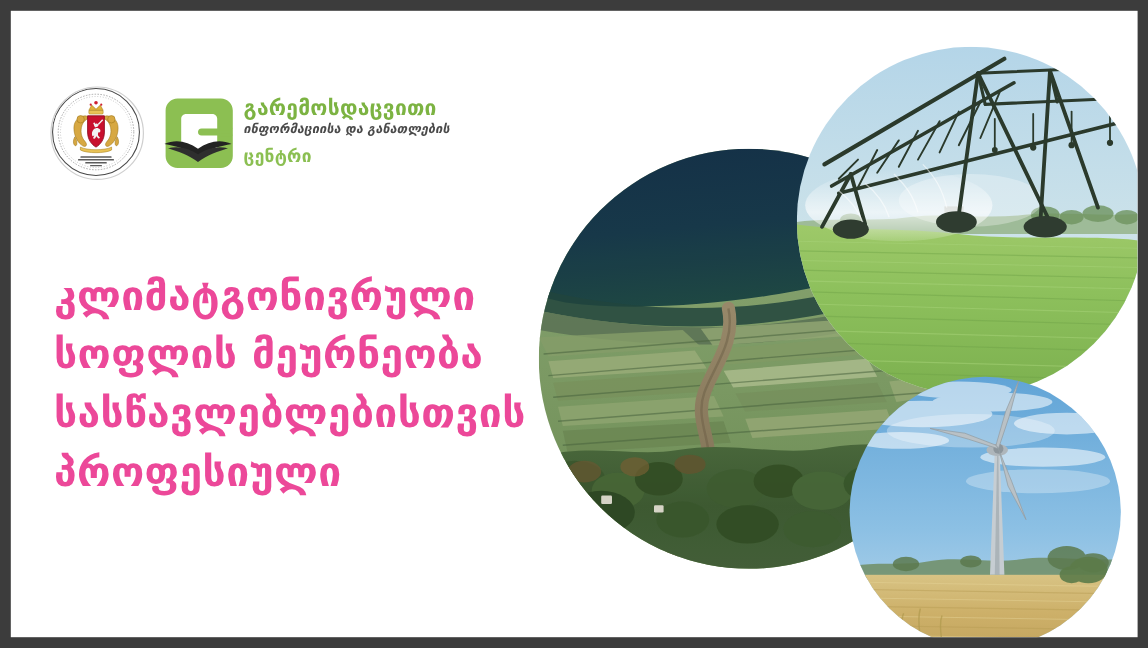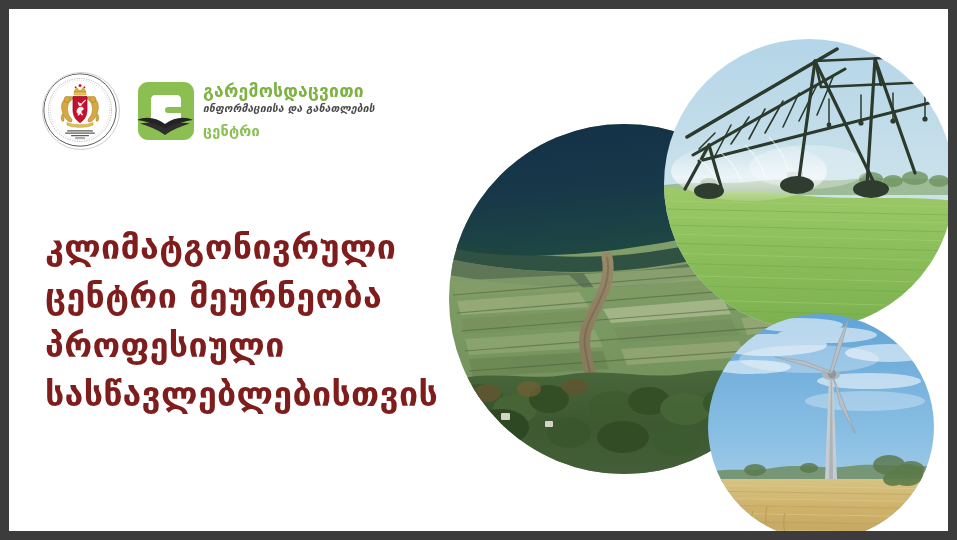--- a/index.html
+++ b/index.html
@@ -110,21 +110,21 @@
     position: absolute;
     left: 36px;
     top: 214px;
     z-index: 40;
     width: 430px;
   }
   .title-line {
     font-family: "DejaVu Sans", sans-serif;
     font-size: 34px;
     font-weight: bold;
-    color: #7f1d1d;
+    color: #ec4899;
     line-height: 1.44;
     letter-spacing: 0.3px;
     white-space: nowrap;
   }
 
   
   .collage {
     position: absolute;
     left: 0; top: 0;
     width: 939px;
@@ -538,19 +538,19 @@
         <div class="eiec-wordmark">
           <div class="eiec-line1">გარემოსდაცვითი</div>
           <div class="eiec-line2">ინფორმაციისა და განათლების</div>
           <div class="eiec-line3">ცენტრი</div>
         </div>
       </div>
     </div>
 
     <div class="title-block">
       <div class="title-line">კლიმატგონივრული</div>
-      <div class="title-line">ცენტრი მეურნეობა</div>
+      <div class="title-line">სოფლის მეურნეობა</div>
+      <div class="title-line">სასწავლებლებისთვის</div>
       <div class="title-line">პროფესიული</div>
-      <div class="title-line">სასწავლებლებისთვის</div>
     </div>
 
   </div>
 </div>
 
 </body></html>

